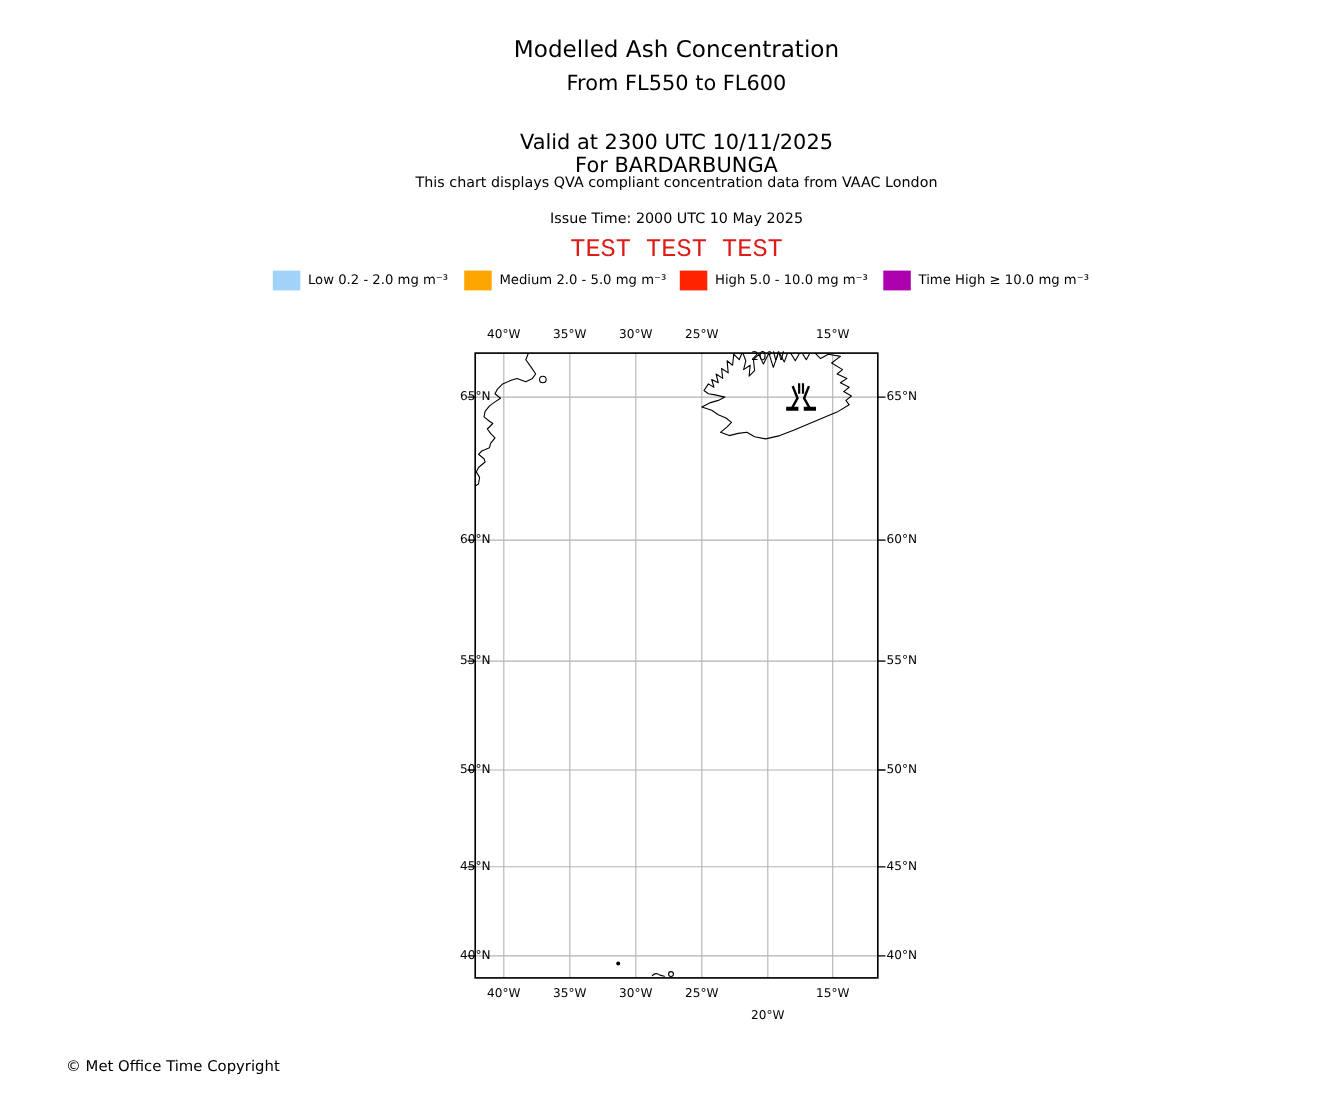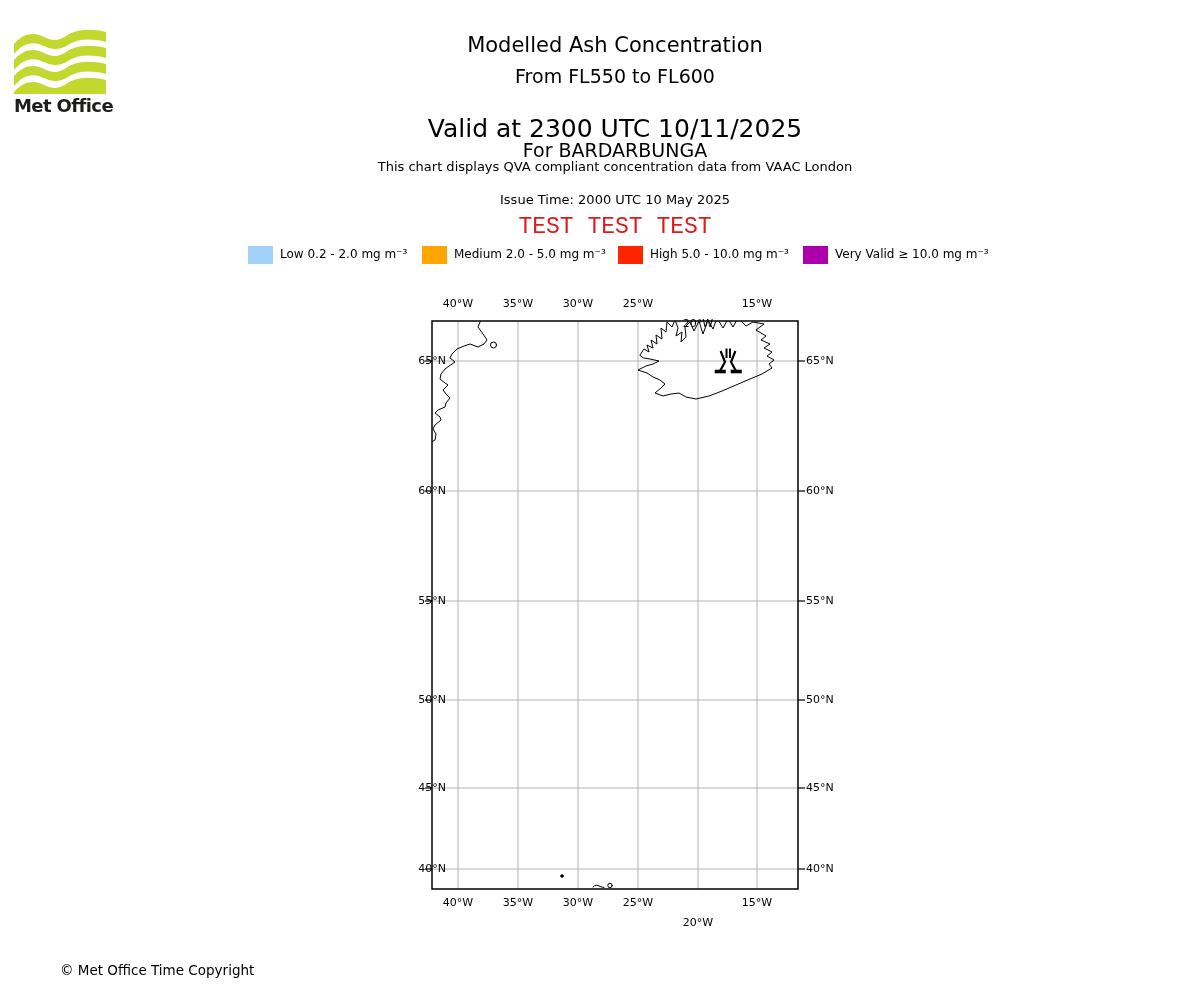--- a/index.html
+++ b/index.html
@@ -9,21 +9,21 @@
   }
   
   .logo{position:absolute;left:14px;top:28px;width:100px;}
   .logo svg{display:block;}
   .logo-text{font-size:18px;font-weight:bold;color:#1d1d1b;letter-spacing:-0.6px;margin-top:1px;}
   
   .header{position:absolute;left:30px;top:0;width:1170px;text-align:center;}
   .title{position:absolute;left:0;width:100%;top:33px;font-size:21px;line-height:24px;font-weight:500;}
   .sub1{position:absolute;left:0;width:100%;top:65px;font-size:19px;line-height:22px;}
   .sub2{position:absolute;left:0;width:100%;top:91px;font-size:19px;line-height:22px;margin-top:48px;}
-  .sub3{position:absolute;left:0;width:100%;top:118px;font-size:25px;line-height:22px;}
+  .sub3{position:absolute;left:0;width:100%;top:118px;font-size:19px;line-height:22px;}
   .qva{position:absolute;left:0;width:100%;top:159px;font-size:13px;line-height:15px;}
   .issue{position:absolute;left:0;width:100%;top:192px;font-size:13px;line-height:15px;}
   .test-banner{position:absolute;left:0;width:100%;top:214px;font-size:23px;line-height:27px;font-family:Liberation Mono, monospace;}
   
   .legend-item{position:absolute;top:245px;height:19px;display:flex;align-items:center;}
   .swatch{width:25px;height:18px;display:inline-block;flex:none;}
   .legend-label{font-size:12px;line-height:19px;margin-left:7px;white-space:nowrap;}
   .li-0{left:248px;} .li-1{left:422px;} .li-2{left:618px;} .li-3{left:803px;}
   
   .map-stage{position:absolute;left:420px;top:315px;width:390px;height:580px;}
@@ -37,31 +37,20 @@
   .lt-0{top:36px;} .lt-1{top:166px;} .lt-2{top:276px;} .lt-3{top:375px;} .lt-4{top:463px;} .lt-5{top:544px;}
   .ln-0{left:38px;} .ln-1{left:98px;} .ln-2{left:158px;} .ln-3{left:218px;} .ln-4{left:278px;margin-top:20px;} .ln-5{left:337px;}
   
   .copyright{position:absolute;left:60px;top:962px;font-size:13.5px;}
 </style>
 </head>
 <body>
 
 <div class="page">
 
-  <div class="logo">
-    <svg width="92" height="66" viewBox="0 0 92 66">
-      <g fill="#c3d82e">
-        <path d="M0,16 C10,5 20,4 30,9 C38,13 44,13 52,8 C62,1 76,0 92,4 L92,14 C76,10 64,11 54,17 C46,22 38,22 30,18 C20,13 10,14 0,26 Z"></path>
-        <path d="M0,32 C10,21 20,20 30,25 C38,29 44,29 52,24 C62,17 76,16 92,20 L92,30 C76,26 64,27 54,33 C46,38 38,38 30,34 C20,29 10,30 0,42 Z"></path>
-        <path d="M0,48 C10,37 20,36 30,41 C38,45 44,45 52,40 C62,33 76,32 92,36 L92,46 C76,42 64,43 54,49 C46,54 38,54 30,50 C20,45 10,46 0,58 Z"></path>
-        <path d="M0,64 C10,53 20,52 30,57 C38,61 44,61 52,56 C62,49 76,48 92,52 L92,66 L0,66 Z"></path>
-      </g>
-    </svg>
-    <div class="logo-text">Met Office</div>
-  </div>
 
   <div class="header">
     <div class="title">Modelled Ash Concentration</div>
     <div class="sub1">From FL550 to FL600</div>
     <div class="sub2">For BARDARBUNGA</div>
     <div class="sub3">Valid at 2300 UTC 10/11/2025</div>
     <div class="qva">This chart displays QVA compliant concentration data from VAAC London</div>
     <div class="issue">Issue Time: 2000 UTC 10 May 2025</div>
     <div class="test-banner" style="color: rgb(221, 28, 26);">TEST TEST TEST</div>
   </div>
@@ -73,21 +62,21 @@
   <div class="legend-item li-1">
     <span class="swatch" style="background: rgb(255, 165, 0);"></span>
     <span class="legend-label">Medium 2.0 - 5.0 mg m⁻³</span>
   </div>
   <div class="legend-item li-2">
     <span class="swatch" style="background: rgb(255, 36, 0);"></span>
     <span class="legend-label">High 5.0 - 10.0 mg m⁻³</span>
   </div>
   <div class="legend-item li-3">
     <span class="swatch" style="background: rgb(173, 0, 173);"></span>
-    <span class="legend-label">Very Valid ≥ 10.0 mg m⁻³</span>
+    <span class="legend-label">Time High ≥ 10.0 mg m⁻³</span>
   </div>
 
   <div class="map-stage">
     <svg width="390" height="580" viewBox="0 0 390 580">
       <defs>
         <clipPath id="mapclip">
             <rect x="12" y="6" width="366" height="568"></rect>
           </clipPath>
       </defs>
 

